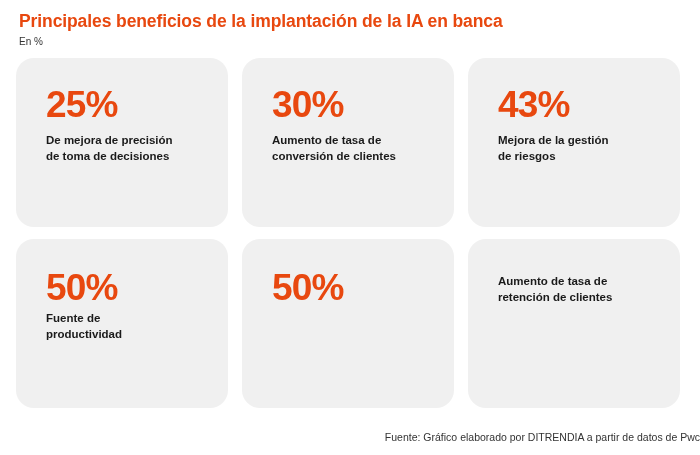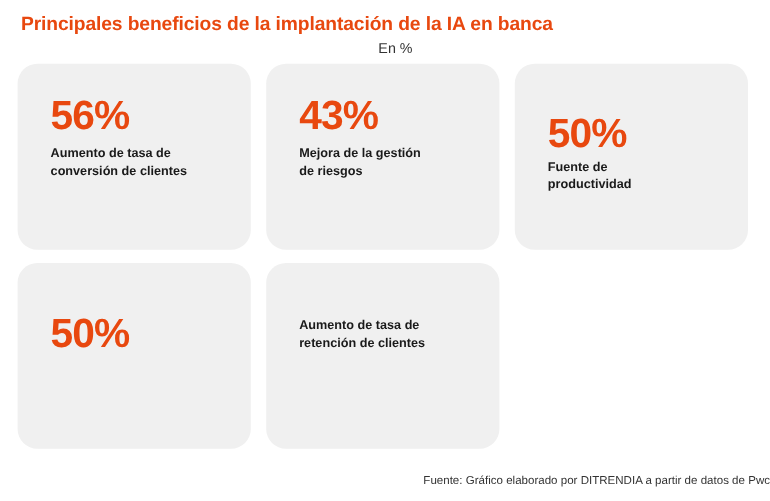--- a/index.html
+++ b/index.html
@@ -31,25 +31,24 @@
     margin: 0;
     font-size: 17.5px;
     font-weight: bold;
     letter-spacing: -0.1px;
     line-height: 1.15;
     color: #E8480F;
     white-space: nowrap;
   }
   .chart-subtitle {
     margin: 5px 0 0 0;
-    font-size: 13px;
+    font-size: 10px;
     font-weight: normal;
     line-height: 1.2;
     color: #333333;
-    text-align: center;
   }
 
   
   .card-grid {
     position: absolute;
     left: 16px;
     top: 58px;
     width: 664px;
     display: grid;
     grid-template-columns: repeat(3, 1fr);
@@ -60,21 +59,21 @@
 
   .stat-card {
     background: #F0F0F0;
     border-radius: 18px;
     box-sizing: border-box;
     padding: 28px 22px 0 30px;
     overflow: hidden;
   }
   
   .stat-card.row-2 {
-    padding-top: 45px;
+    padding-top: 30px;
   }
 
   .stat-value {
     font-size: 37px;
     font-weight: bold;
     line-height: 1.0;
     letter-spacing: -0.8px;
     color: #E8480F;
     margin: 0;
   }
@@ -110,23 +109,28 @@
 
 <div class="infographic">
 
   <div class="header">
     <h1 class="chart-title">Principales beneficios de la implantación de la IA en banca</h1>
     <p class="chart-subtitle">En %</p>
   </div>
 
   <div class="card-grid">
 
+    <div class="stat-card row-1">
+      <div class="stat-value">25%</div>
+      <div class="stat-label">De mejora de precisión
+de toma de decisiones</div>
+    </div>
 
     <div class="stat-card row-1">
-      <div class="stat-value">56%</div>
+      <div class="stat-value">30%</div>
       <div class="stat-label">Aumento de tasa de
 conversión de clientes</div>
     </div>
 
     <div class="stat-card row-1">
       <div class="stat-value">43%</div>
       <div class="stat-label">Mejora de la gestión
 de riesgos</div>
     </div>
 

